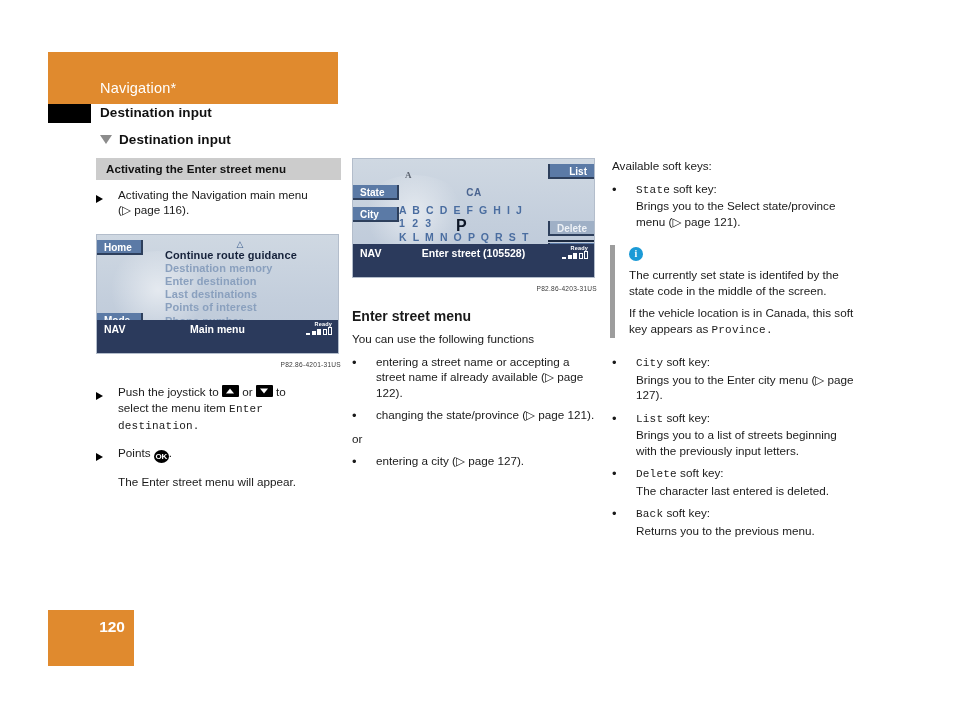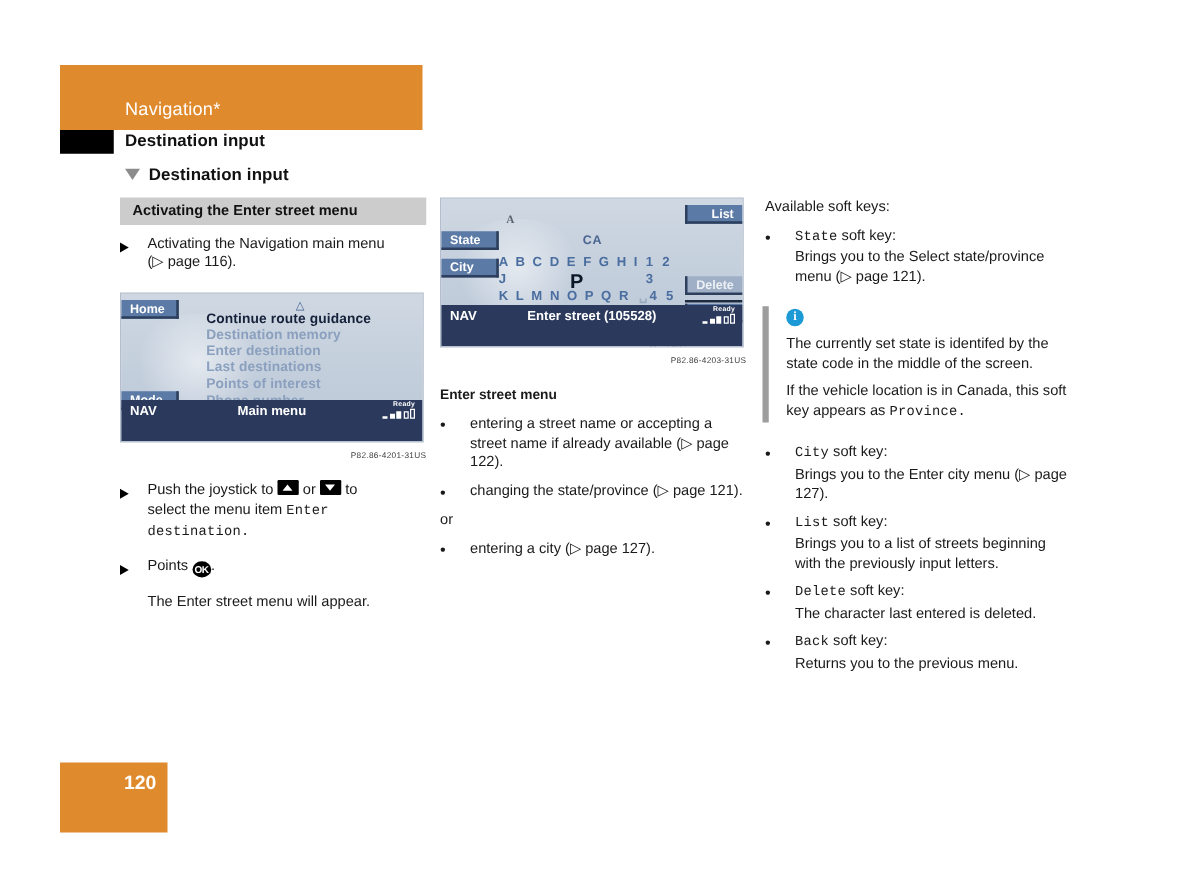--- a/index.html
+++ b/index.html
@@ -132,21 +132,21 @@
   
   .menu-list{position:absolute;left:68px;top:4px;width:150px;text-align:left;}
   .menu-list .arr{color:#3d5f8f;font-size:9px;text-align:center;line-height:10px;}
   .menu-list .it{font-size:11px;line-height:13.2px;color:#8aa0be;font-weight:bold;letter-spacing:.1px;}
   .menu-list .it.sel{color:#15213a;}
 
   
   .kbd{position:absolute;left:46px;top:26px;width:150px;color:#5d7fae;}
   .kbd .state{text-align:center;font-size:10px;font-weight:bold;color:#4a6490;letter-spacing:.6px;}
   .kbd .rows{margin-top:3px;font-size:10.5px;font-weight:bold;letter-spacing:1.6px;line-height:13.5px;}
-  .kbd .rows .row{display:flex;justify-content:flex-start;}
+  .kbd .rows .row{display:flex;justify-content:flex-start;flex-direction:column;}
   .kbd .rows .lt{color:#4a6dA0;}
   .kbd .rows .dimch{color:#9aabc2;}
   .kbd .rows .num{color:#4a6da0;letter-spacing:2.2px;}
   .kbd .cursor{
     color:#0d1626;font-size:16px;font-weight:bold;line-height:0;
     position:absolute;left:57px;top:41px;letter-spacing:0;
   }
   .kbd .okbox{
     display:inline-block;border:1px solid #5d7fae;border-radius:3px;
     font-size:8px;padding:0 2px;letter-spacing:0;line-height:10px;color:#4a6da0;
@@ -305,21 +305,22 @@
                 <i class="h3"></i>
                 <i class="o1"></i>
                 <i class="o2"></i>
             </span>
           </span>
         </div>
       </div>
       <div class="imgcap">P82.86-4203-31US</div>
     </div>
 
-    <div class="p b" style="margin-top:12px;font-size:11px;">Enter street menu</div>
+    <div class="p b" style="margin-top:12px;font-size:14px;">Enter street menu</div>
+    <div class="p">You can use the following functions</div>
 
     <div class="dotrow">
       <div class="mk">•</div>
       <div class="tx">entering a street name or accepting a street name if already available (▷ page 122).</div>
     </div>
     <div class="dotrow">
       <div class="mk">•</div>
       <div class="tx">changing the state/province (▷ page 121).</div>
     </div>
 

